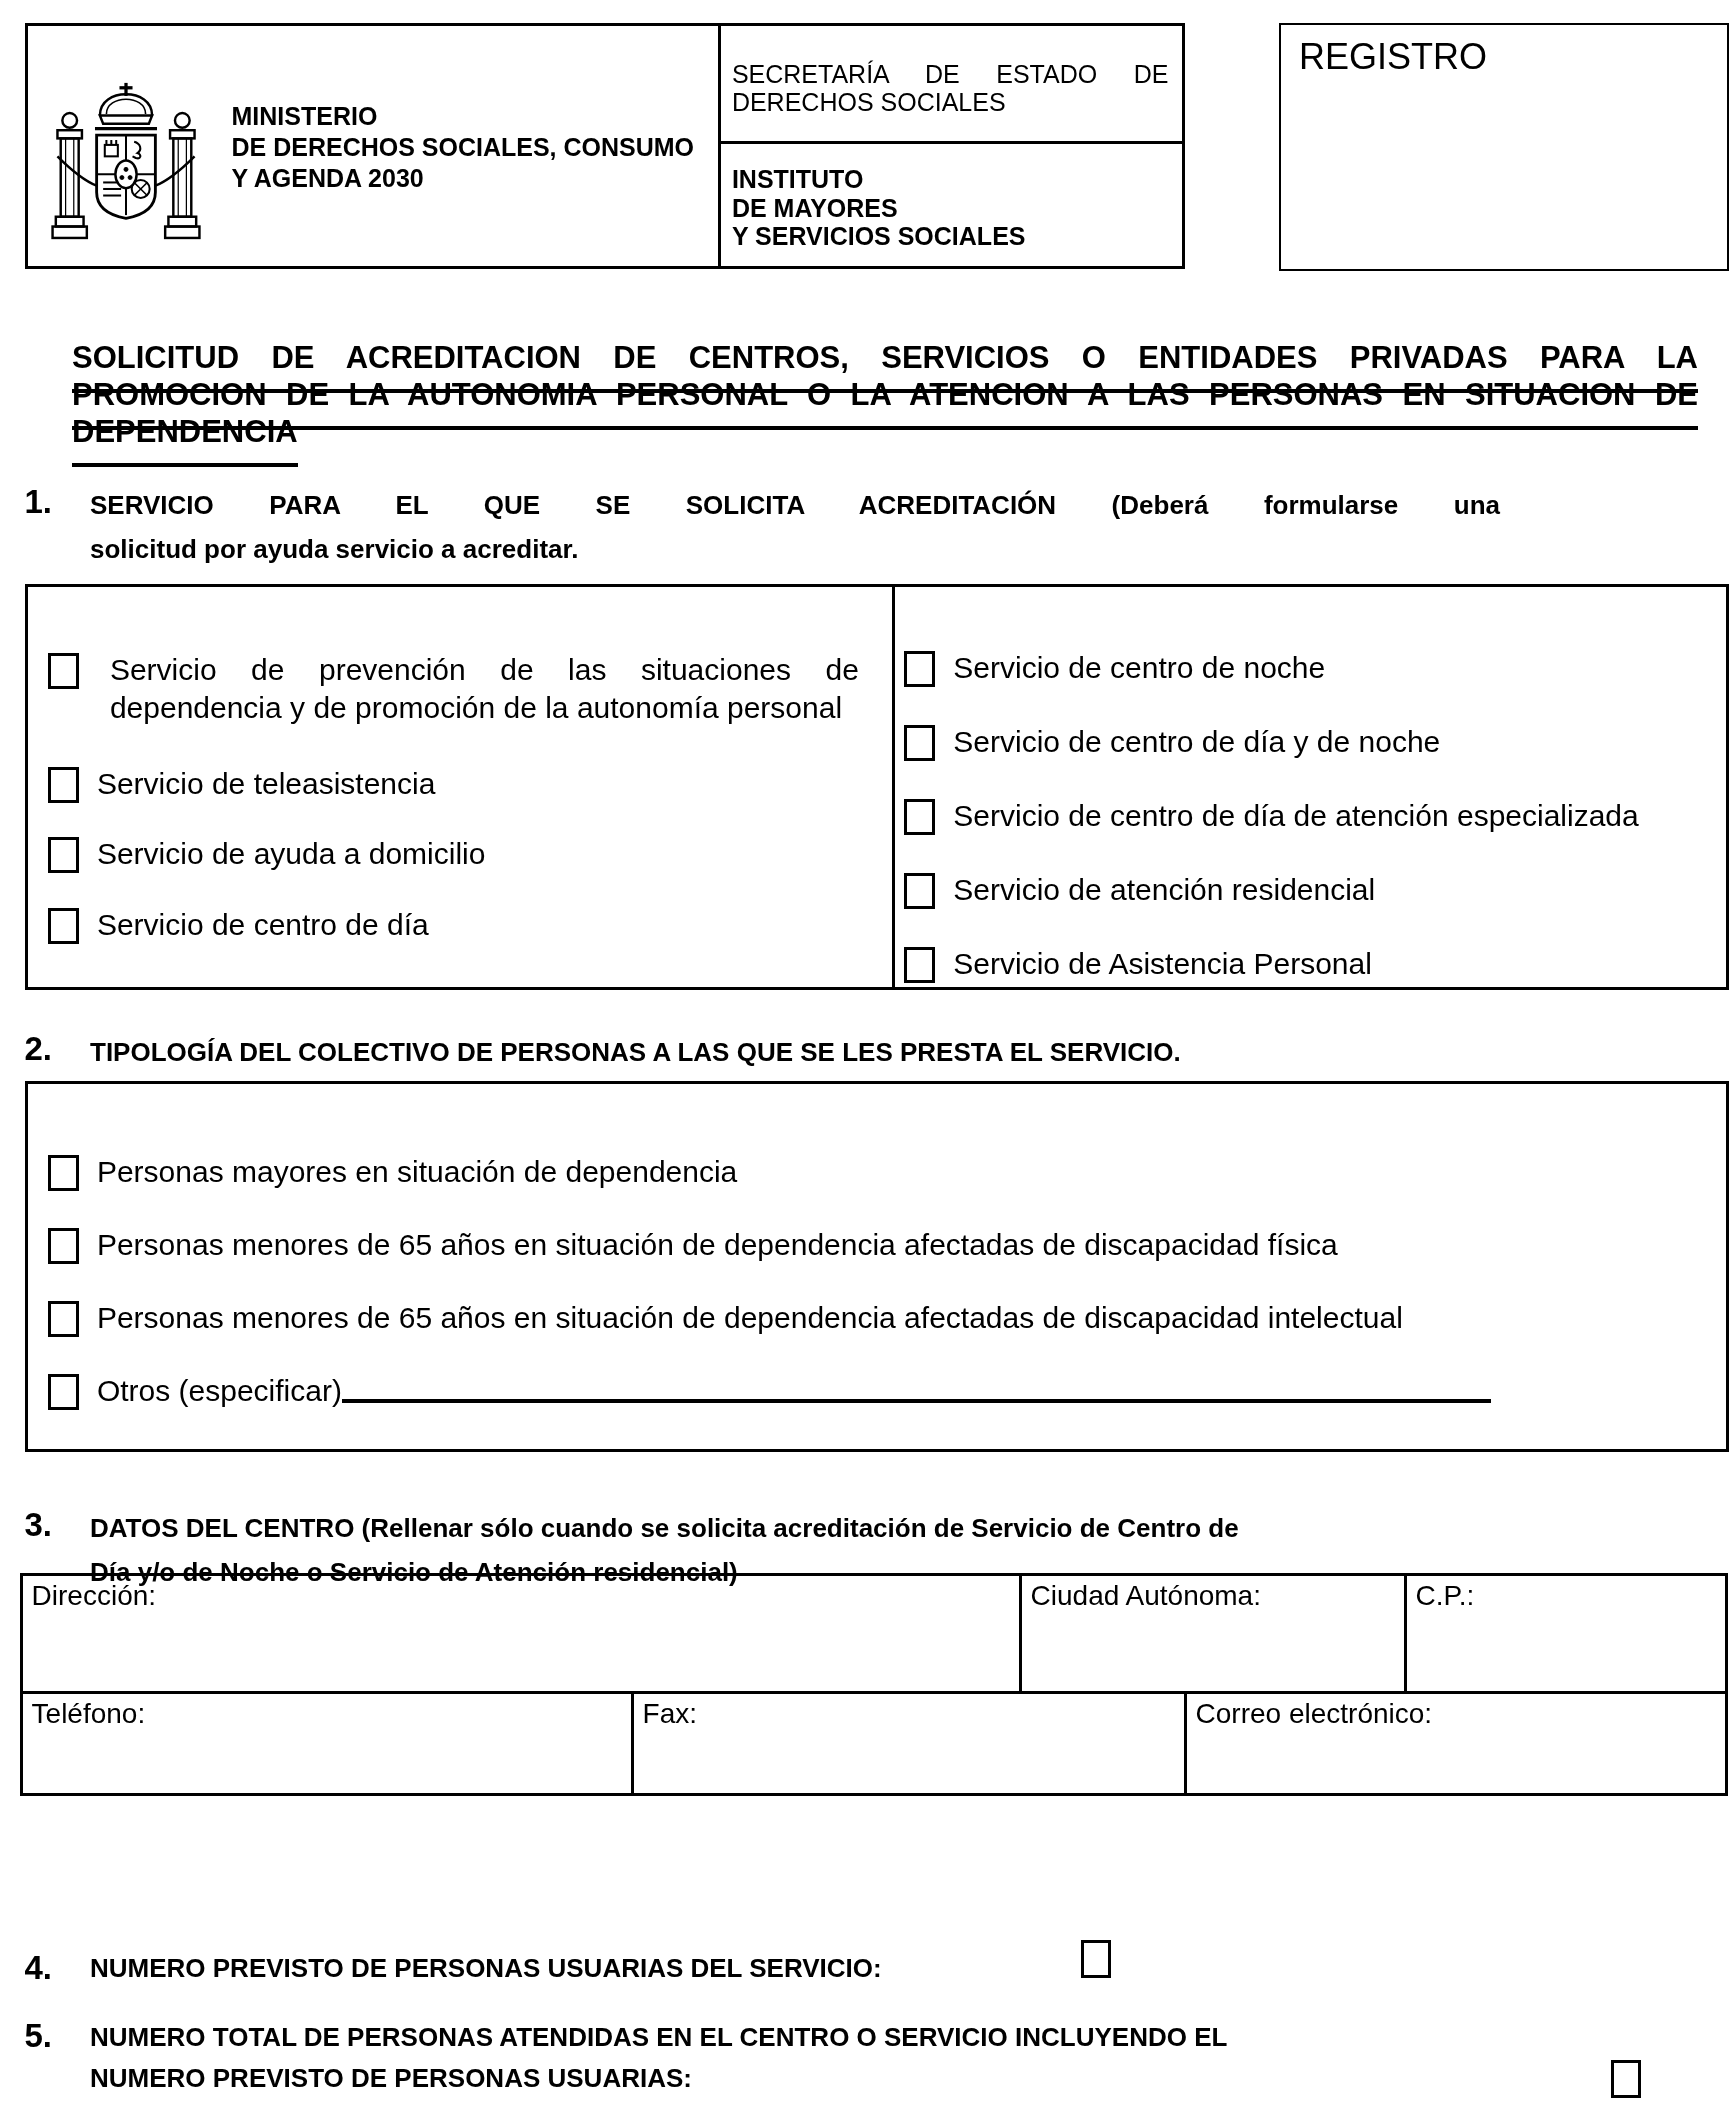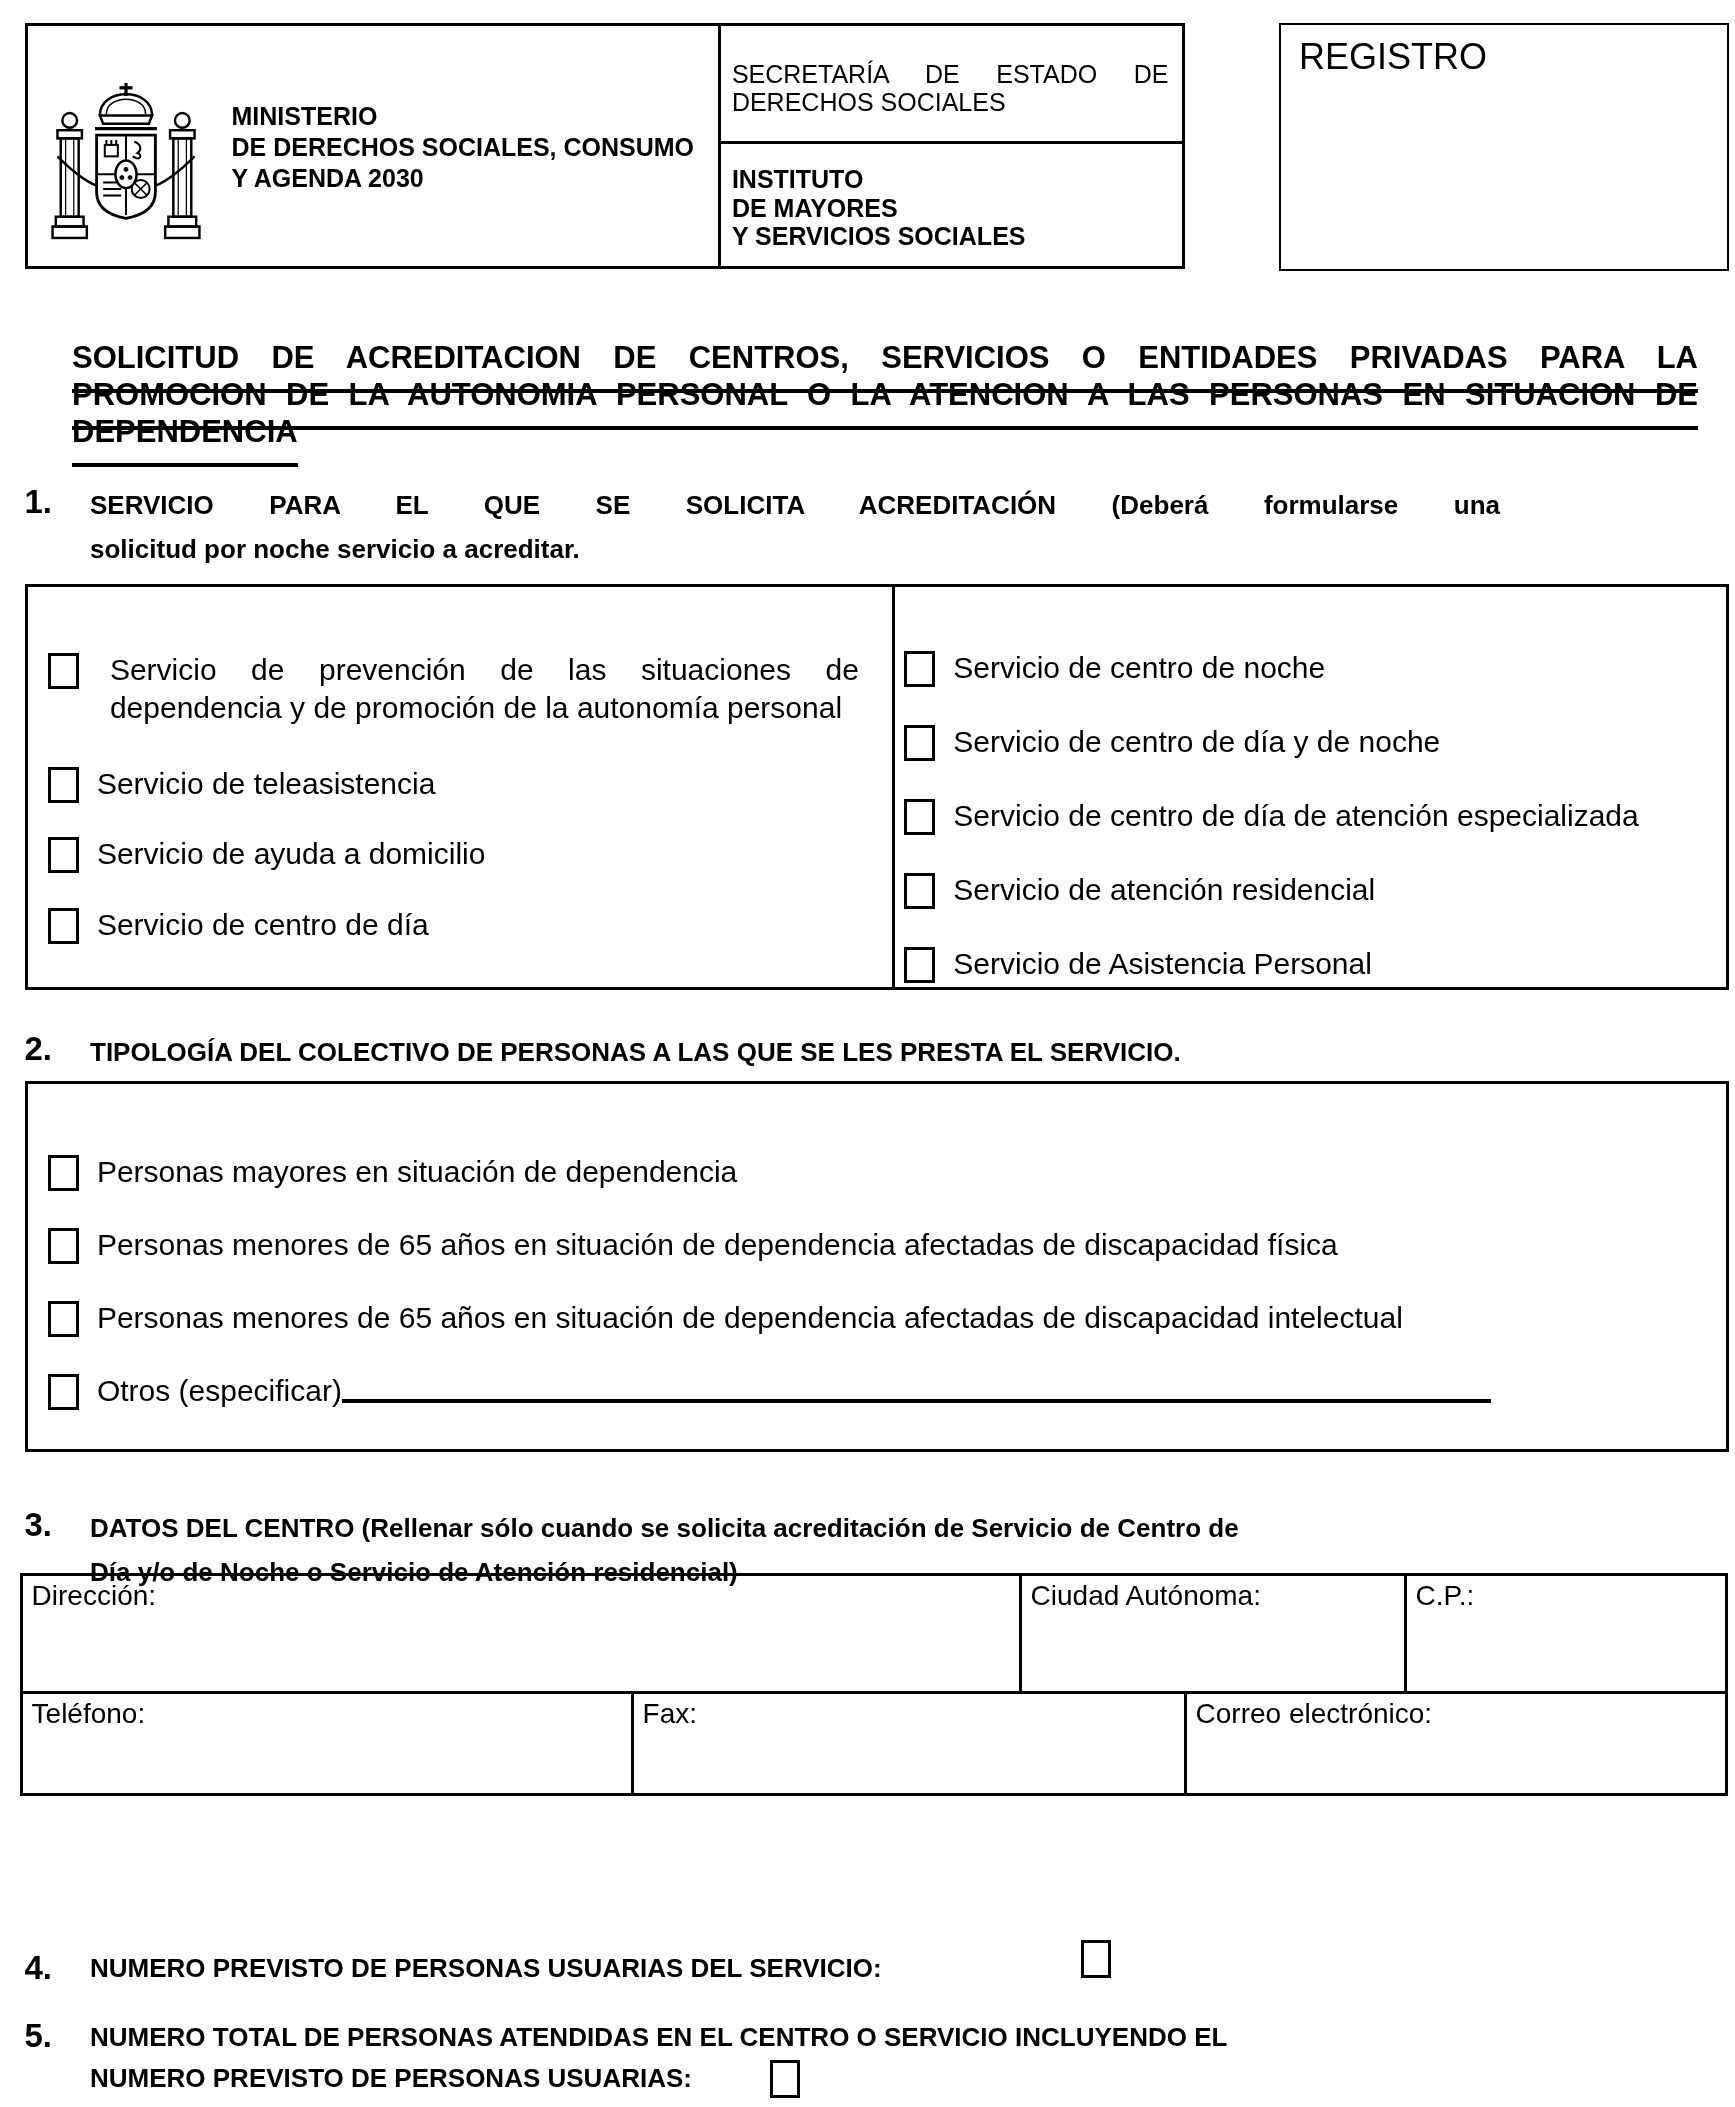--- a/index.html
+++ b/index.html
@@ -63,21 +63,21 @@
   .r1 { height: 95px; }
   .r2 { height: 115px; }
   .r3 { height: 102px; }
   .c-dir { width: 996px; }
   .c-ciudad { width: 385px; }
   .c-tel { width: 608px; }
   .c-fax { width: 553px; }
   .c-rest { flex: 1; }
 
   
-  .s5line2 { display: flex; align-items: flex-start; }
+  .s5line2 { display: flex; align-items: flex-start; justify-content: space-between; }
 </style>
 </head>
 <body>
 
 <div class="page">
 
   <div class="abs header-box">
     <div class="hcell-left">
       <svg class="logo" width="160" height="173" viewBox="0 0 196 212" fill="none" stroke="#000">
 
@@ -153,21 +153,21 @@
 
   <div class="abs title-block">
     <div class="tl stretchl"><span>SOLICITUD DE ACREDITACION DE CENTROS, SERVICIOS O ENTIDADES PRIVADAS PARA LA</span></div>
     <div class="tl stretchl"><span>PROMOCION DE LA AUTONOMIA PERSONAL O LA ATENCION A LAS PERSONAS EN SITUACION DE</span></div>
     <div class="tl"><span>DEPENDENCIA</span></div>
   </div>
 
   <div class="secnum" style="top:483px;">1.</div>
   <div class="shead" style="top:483px; width:1410px;">
     <div class="stretchl">SERVICIO PARA EL QUE SE SOLICITA ACREDITACIÓN (Deberá formularse una</div>
-    <div>solicitud por noche servicio a acreditar.</div>
+    <div>solicitud por ayuda servicio a acreditar.</div>
   </div>
 
   <div class="abs box1">
     <div class="box1-left">
       <div class="opt">
         <span class="cb" style="margin-right:31px;"></span>
         <div class="opt-label-block">
           <div class="stretchl">Servicio de prevención de las situaciones de</div>
           <div>dependencia y de promoción de la autonomía personal</div>
         </div>

